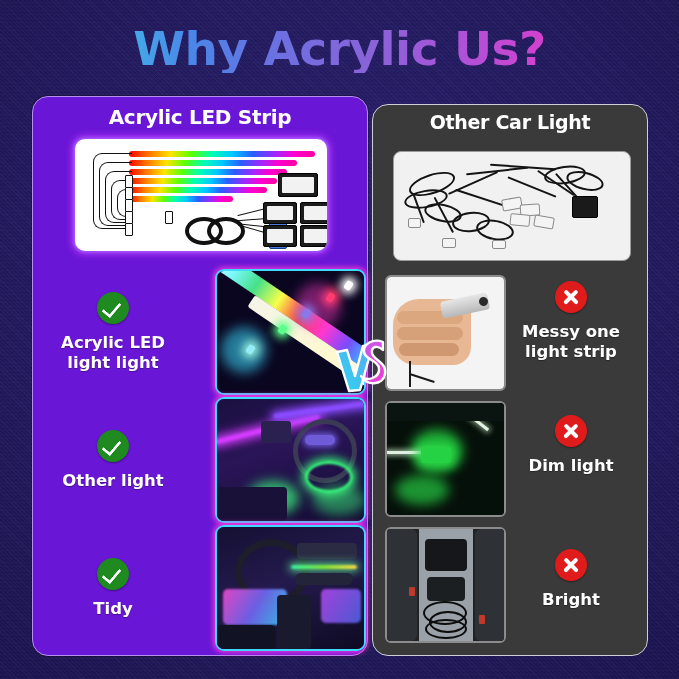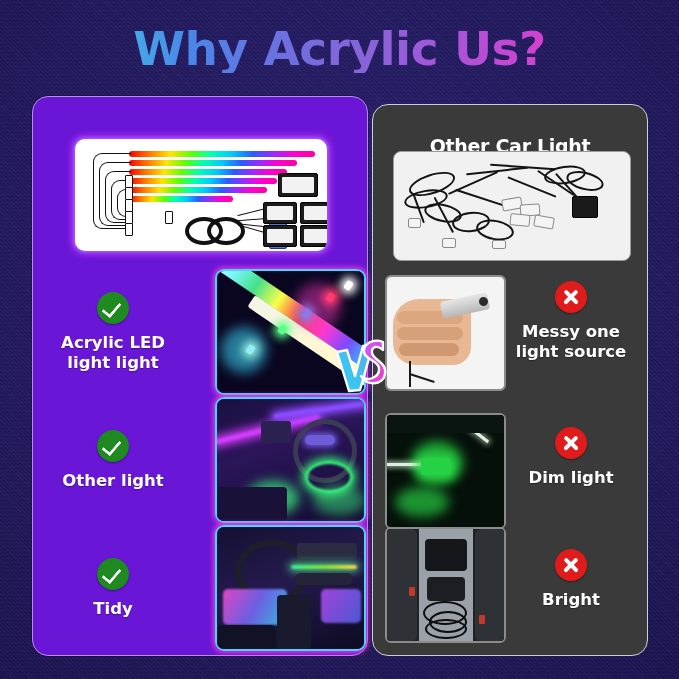--- a/index.html
+++ b/index.html
@@ -47,21 +47,21 @@
   #panel-right{
     left:372px;top:104px;width:276px;height:552px;
     background:#3a3a3a;
     border:1.5px solid #cfcfd8;
   }
   .panel-title{
     position:absolute;left:0;right:0;top:8px;
     text-align:center;color:#ffffff;font-weight:bold;font-size:20px;
     font-family:"DejaVu Sans", sans-serif;letter-spacing:-.3px;
   }
-  #panel-right .panel-title{top:30px;font-size:19px;}
+  #panel-right .panel-title{top:6px;font-size:19px;}
 
   
   .hero{
     position:absolute;border-radius:10px;overflow:hidden;background:#ffffff;
   }
   #hero-left{
     left:42px;top:42px;width:252px;height:112px;
     box-shadow:0 0 7px 3px rgba(190,60,255,.95),0 0 3px 1px rgba(90,220,255,.8);
   }
   #hero-right{
@@ -183,20 +183,21 @@
 </style>
 </head>
 <body>
 
 <div id="backdrop"></div>
 
 <div id="title">Why Acrylic Us?</div>
 
 <div class="panel" id="panel-left">
 
+  <div class="panel-title">Acrylic LED Strip</div>
 
   <div class="hero" id="hero-left">
     <div class="strips">
       <div class="strip" style="top:2px;width:186px;"></div>
       <div class="strip" style="top:11px;width:168px;"></div>
       <div class="strip" style="top:20px;width:158px;"></div>
       <div class="strip" style="top:29px;width:148px;"></div>
       <div class="strip" style="top:38px;width:138px;"></div>
       <div class="strip" style="top:47px;width:104px;"></div>
 
@@ -352,26 +353,26 @@
         <div style="position:absolute;left:54px;top:20px;width:48px;height:17px;background:linear-gradient(180deg,#e6e6e6,#b8b8b8);border-radius:4px;transform:rotate(-12deg);"></div>
         <div style="position:absolute;left:92px;top:20px;width:9px;height:9px;background:#2a2a2a;border-radius:50%;transform:rotate(-12deg);"></div>
         <div style="position:absolute;left:22px;top:84px;width:2px;height:26px;background:#1a1a1a;"></div>
         <div style="position:absolute;left:22px;top:100px;width:26px;height:2px;background:#1a1a1a;transform:rotate(18deg);"></div>
       </div>
     </div>
     <div class="feat-col" style="position:absolute;left:128px;top:6px;width:124px;">
       <div class="badge no"></div>
       <div class="feat-label">
         <span>Messy one</span><br>
-        <span>light source</span>
-      </div>
-    </div>
-  </div>
-
-  <div class="row" style="left:8px;top:308px;width:260px;height:118px;text-decoration:underline;">
+        <span>light strip</span>
+      </div>
+    </div>
+  </div>
+
+  <div class="row" style="left:8px;top:296px;width:260px;height:118px;text-decoration:underline;">
     <div class="thumb bad" style="position:absolute;left:4px;top:0px;width:117px;height:112px;">
       <div class="sc sc-dim">
         <div class="glow" style="left:24px;top:26px;width:52px;height:44px;background:rgba(40,220,70,.75);"></div>
         <div class="glow" style="left:8px;top:72px;width:54px;height:30px;background:rgba(40,220,70,.65);"></div>
         <div style="position:absolute;left:0px;top:48px;width:58px;height:2.5px;background:#dfeee0;box-shadow:0 0 5px 2px rgba(220,255,220,.6);"></div>
         <div style="position:absolute;left:62px;top:12px;width:44px;height:2.5px;background:#e4f2e4;transform:rotate(38deg);box-shadow:0 0 5px 2px rgba(220,255,220,.5);"></div>
         <div style="position:absolute;left:34px;top:44px;width:30px;height:16px;background:#25d243;border-radius:3px;box-shadow:0 0 10px 4px rgba(40,220,70,.9);"></div>
         <div style="position:absolute;left:0px;top:0px;width:117px;height:18px;background:#0a1410;"></div>
       </div>
     </div>

